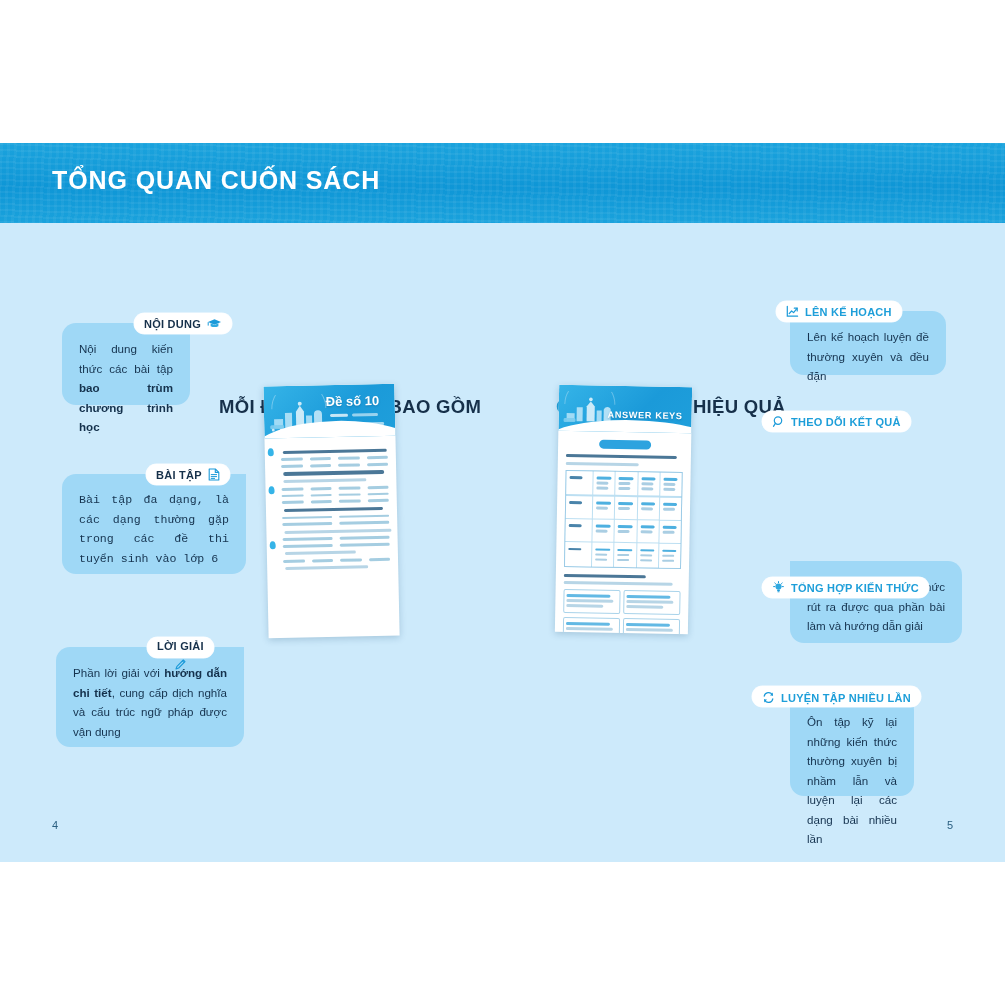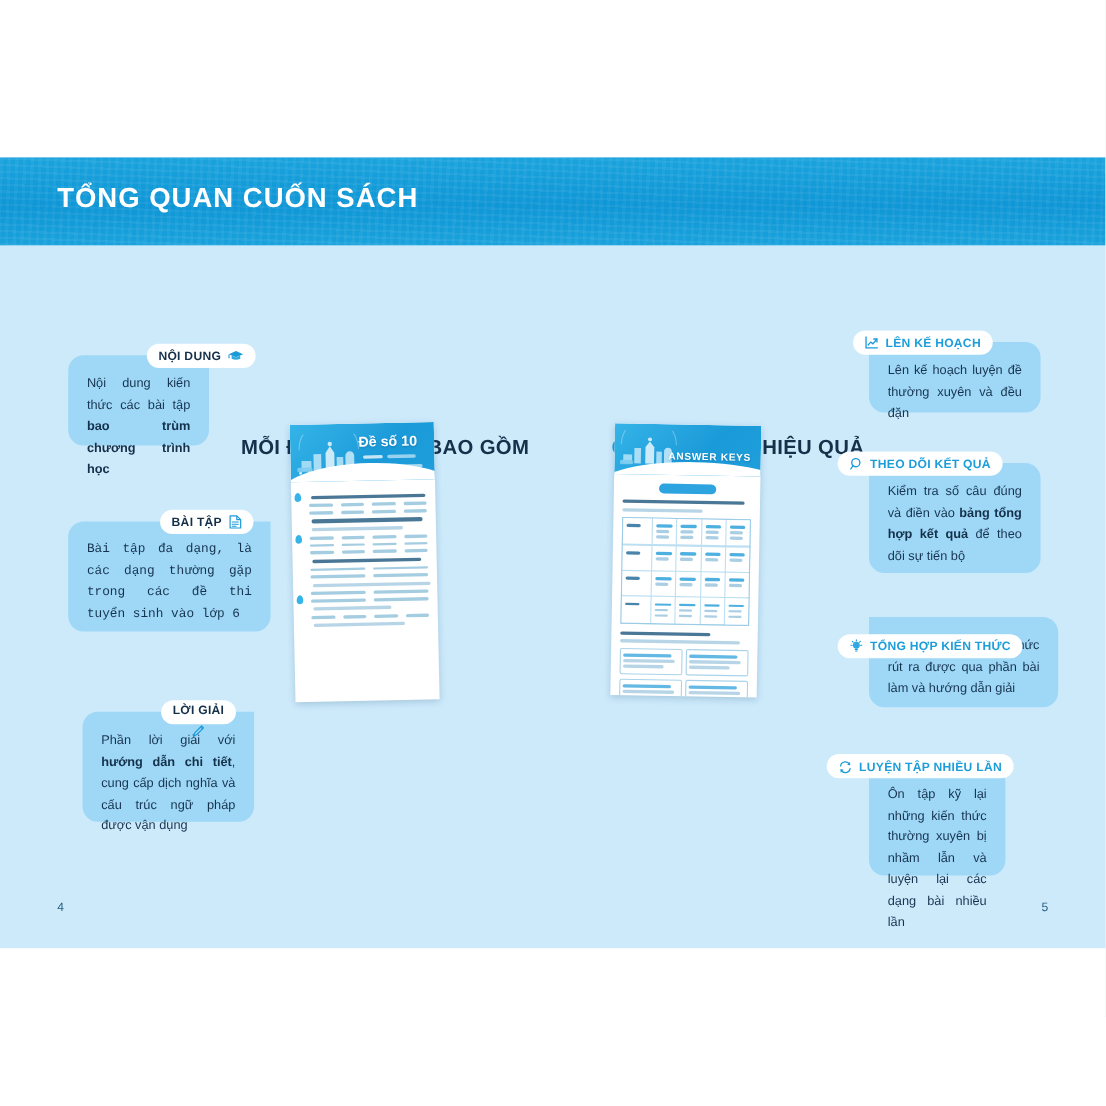--- a/index.html
+++ b/index.html
@@ -193,21 +193,21 @@
     <span class="badge-label">BÀI TẬP</span>
     <span>
       <svg width="12" height="13" viewBox="0 0 12 13">
         <path d="M1.2 1 H7.3 L10.8 4.4 V12 H1.2 Z" fill="none" stroke="#1b9ad9" stroke-width="1.1" stroke-linejoin="round"></path>
         <path d="M7.3 1 V4.4 H10.8" fill="none" stroke="#1b9ad9" stroke-width="1.1" stroke-linejoin="round"></path>
         <path d="M3.2 6.6 H8.6 M3.2 8.6 H8.6 M3.2 10.4 H6.6" stroke="#1b9ad9" stroke-width="1" stroke-linecap="round"></path>
       </svg>
     </span>
   </div>
 
-  <div class="card left" style="left:75px; top:504px; width:156px; height:100px;">
+  <div class="card left" style="left:56px; top:504px; width:188px; height:100px;">
     <div class="card-body">
       <span>Phần lời giải với </span><b>hướng dẫn chi tiết</b><span>, cung cấp dịch nghĩa và cấu trúc ngữ pháp được vận dụng</span>
     </div>
   </div>
   <div class="badge left" style="left:147px; top:494px;flex-direction:column;">
     <span class="badge-label">LỜI GIẢI</span>
     <span>
       <svg width="13" height="13" viewBox="0 0 13 13">
         <path d="M2 11 L3 8.3 L9.3 2 L11 3.7 L4.7 10 Z" fill="none" stroke="#1b9ad9" stroke-width="1.1" stroke-linejoin="round"></path>
         <path d="M8.4 2.9 L10.1 4.6" stroke="#1b9ad9" stroke-width="1.1"></path>
@@ -224,25 +224,20 @@
     <span>
       <svg width="13" height="13" viewBox="0 0 13 13">
         <path d="M1.3 1.3 V11.2 H11.6" fill="none" stroke="#1b9ad9" stroke-width="1.2" stroke-linecap="round"></path>
         <path d="M3.2 8.6 L5.6 6 L7.6 7.6 L11 3.4" fill="none" stroke="#1b9ad9" stroke-width="1.2" stroke-linecap="round" stroke-linejoin="round"></path>
         <path d="M8.3 3.2 H11.2 V6" fill="none" stroke="#1b9ad9" stroke-width="1.2" stroke-linecap="round"></path>
       </svg>
     </span>
     <span class="badge-label">LÊN KẾ HOẠCH</span>
   </div>
 
-  <div class="card right" style="left:790px; top:278px; width:156px; height:100px;">
-    <div class="card-body">
-      <span>Kiểm tra số câu đúng và điền vào </span><b>bảng tổng hợp kết quả</b><span> để theo dõi sự tiến bộ</span>
-    </div>
-  </div>
   <div class="badge right" style="left:762px; top:268px;">
     <span>
       <svg width="13" height="13" viewBox="0 0 13 13">
         <circle cx="6" cy="5.6" r="3.7" fill="none" stroke="#1b9ad9" stroke-width="1.2"></circle>
         <path d="M3.4 8.4 L1.5 11.3" stroke="#1b9ad9" stroke-width="1.2" stroke-linecap="round"></path>
       </svg>
     </span>
     <span class="badge-label">THEO DÕI KẾT QUẢ</span>
   </div>
 

